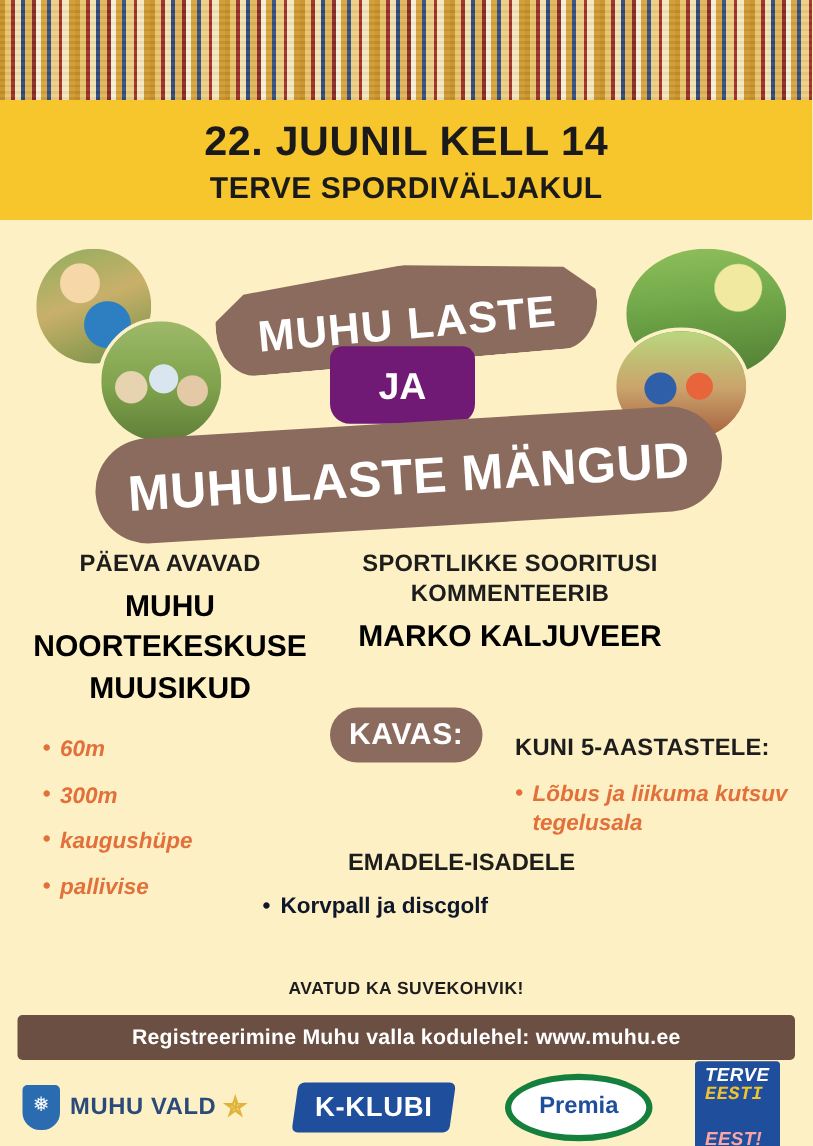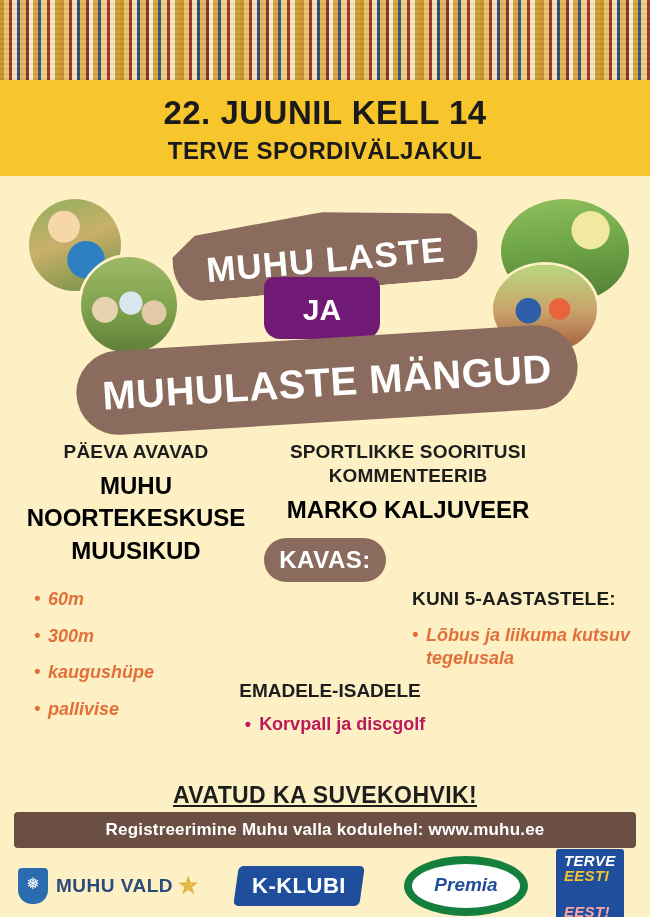--- a/index.html
+++ b/index.html
@@ -196,21 +196,21 @@
     font-weight: bold;
     color: #000000;
     line-height: 1.35;
     margin-top: 6px;
   }
 
   
   .kavas {
     position: absolute;
     left: 264px;
-    top: 538px;
+    top: 566px;
     width: 122px;
     height: 44px;
     background: #8b6b5d;
     border-radius: 22px;
     color: #ffffff;
     font-size: 24px;
     font-weight: bold;
     text-align: center;
     line-height: 44px;
     letter-spacing: 0.5px;
@@ -257,47 +257,46 @@
   .mid-block {
     position: absolute;
     left: 200px;
     top: 680px;
     width: 260px;
   }
   .mid-title {
     font-size: 19px;
     font-weight: bold;
     color: #1d1d1d;
-    text-align: center;
+    text-align: right;
     margin-bottom: 12px;
   }
   .mid-item {
     font-size: 18px;
     font-weight: bold;
-    color: #be185d;
-    text-align: center;
+    color: #0f172a;
+    text-align: left;
     padding-left: 10px;
   }
   .mid-item::before {
     content: "\2022";
     margin-right: 8px;
   }
 
   
   .cafe {
     position: absolute;
     top: 782px;
     left: 0;
     width: 650px;
     text-align: center;
-    font-size: 23px;
+    font-size: 14px;
     font-weight: bold;
     color: #1d1d1d;
     letter-spacing: 0.4px;
-    text-decoration: underline;
   }
 
   
   .reg-bar {
     position: absolute;
     left: 14px;
     top: 812px;
     width: 622px;
     height: 36px;
     background: #6b4f42;
@@ -366,46 +365,45 @@
     letter-spacing: 0.5px;
     transform: skewX(-8deg);
   }
   .kklubi-box span { display: inline-block; transform: skewX(8deg); }
 
   .sp-premia { left: 404px; }
   .premia-badge {
     width: 108px;
     height: 44px;
     background: #ffffff;
-    border: 8px solid #15803d;
+    border: 5px solid #15803d;
     border-radius: 50%;
     color: #1f4e9c;
     font-size: 19px;
-    font-style: italic;
     font-weight: bold;
     text-align: center;
     line-height: 42px;
   }
 
   .sp-terve { left: 556px; }
   .terve-box {
     background: #1f4e9c;
     color: #ffffff;
     padding: 4px 8px;
     border-radius: 3px;
     line-height: 1.02;
     text-align: left;
   }
   .terve-box div {
     font-size: 15px;
     font-weight: bold;
     font-style: italic;
     letter-spacing: 0.3px;
   }
-  .terve-box .l2 { color: #f2c230; }
+  .terve-box .l2 { color: #f2c230; font-family: Liberation Mono, monospace; }
   .terve-box .l3 { color: #fca5a5; margin-top: 20px; }
 </style>
 </head>
 <body>
 
 <div class="poster">
 
   <div class="stripe-band"></div>
 
   <div class="date-banner">

